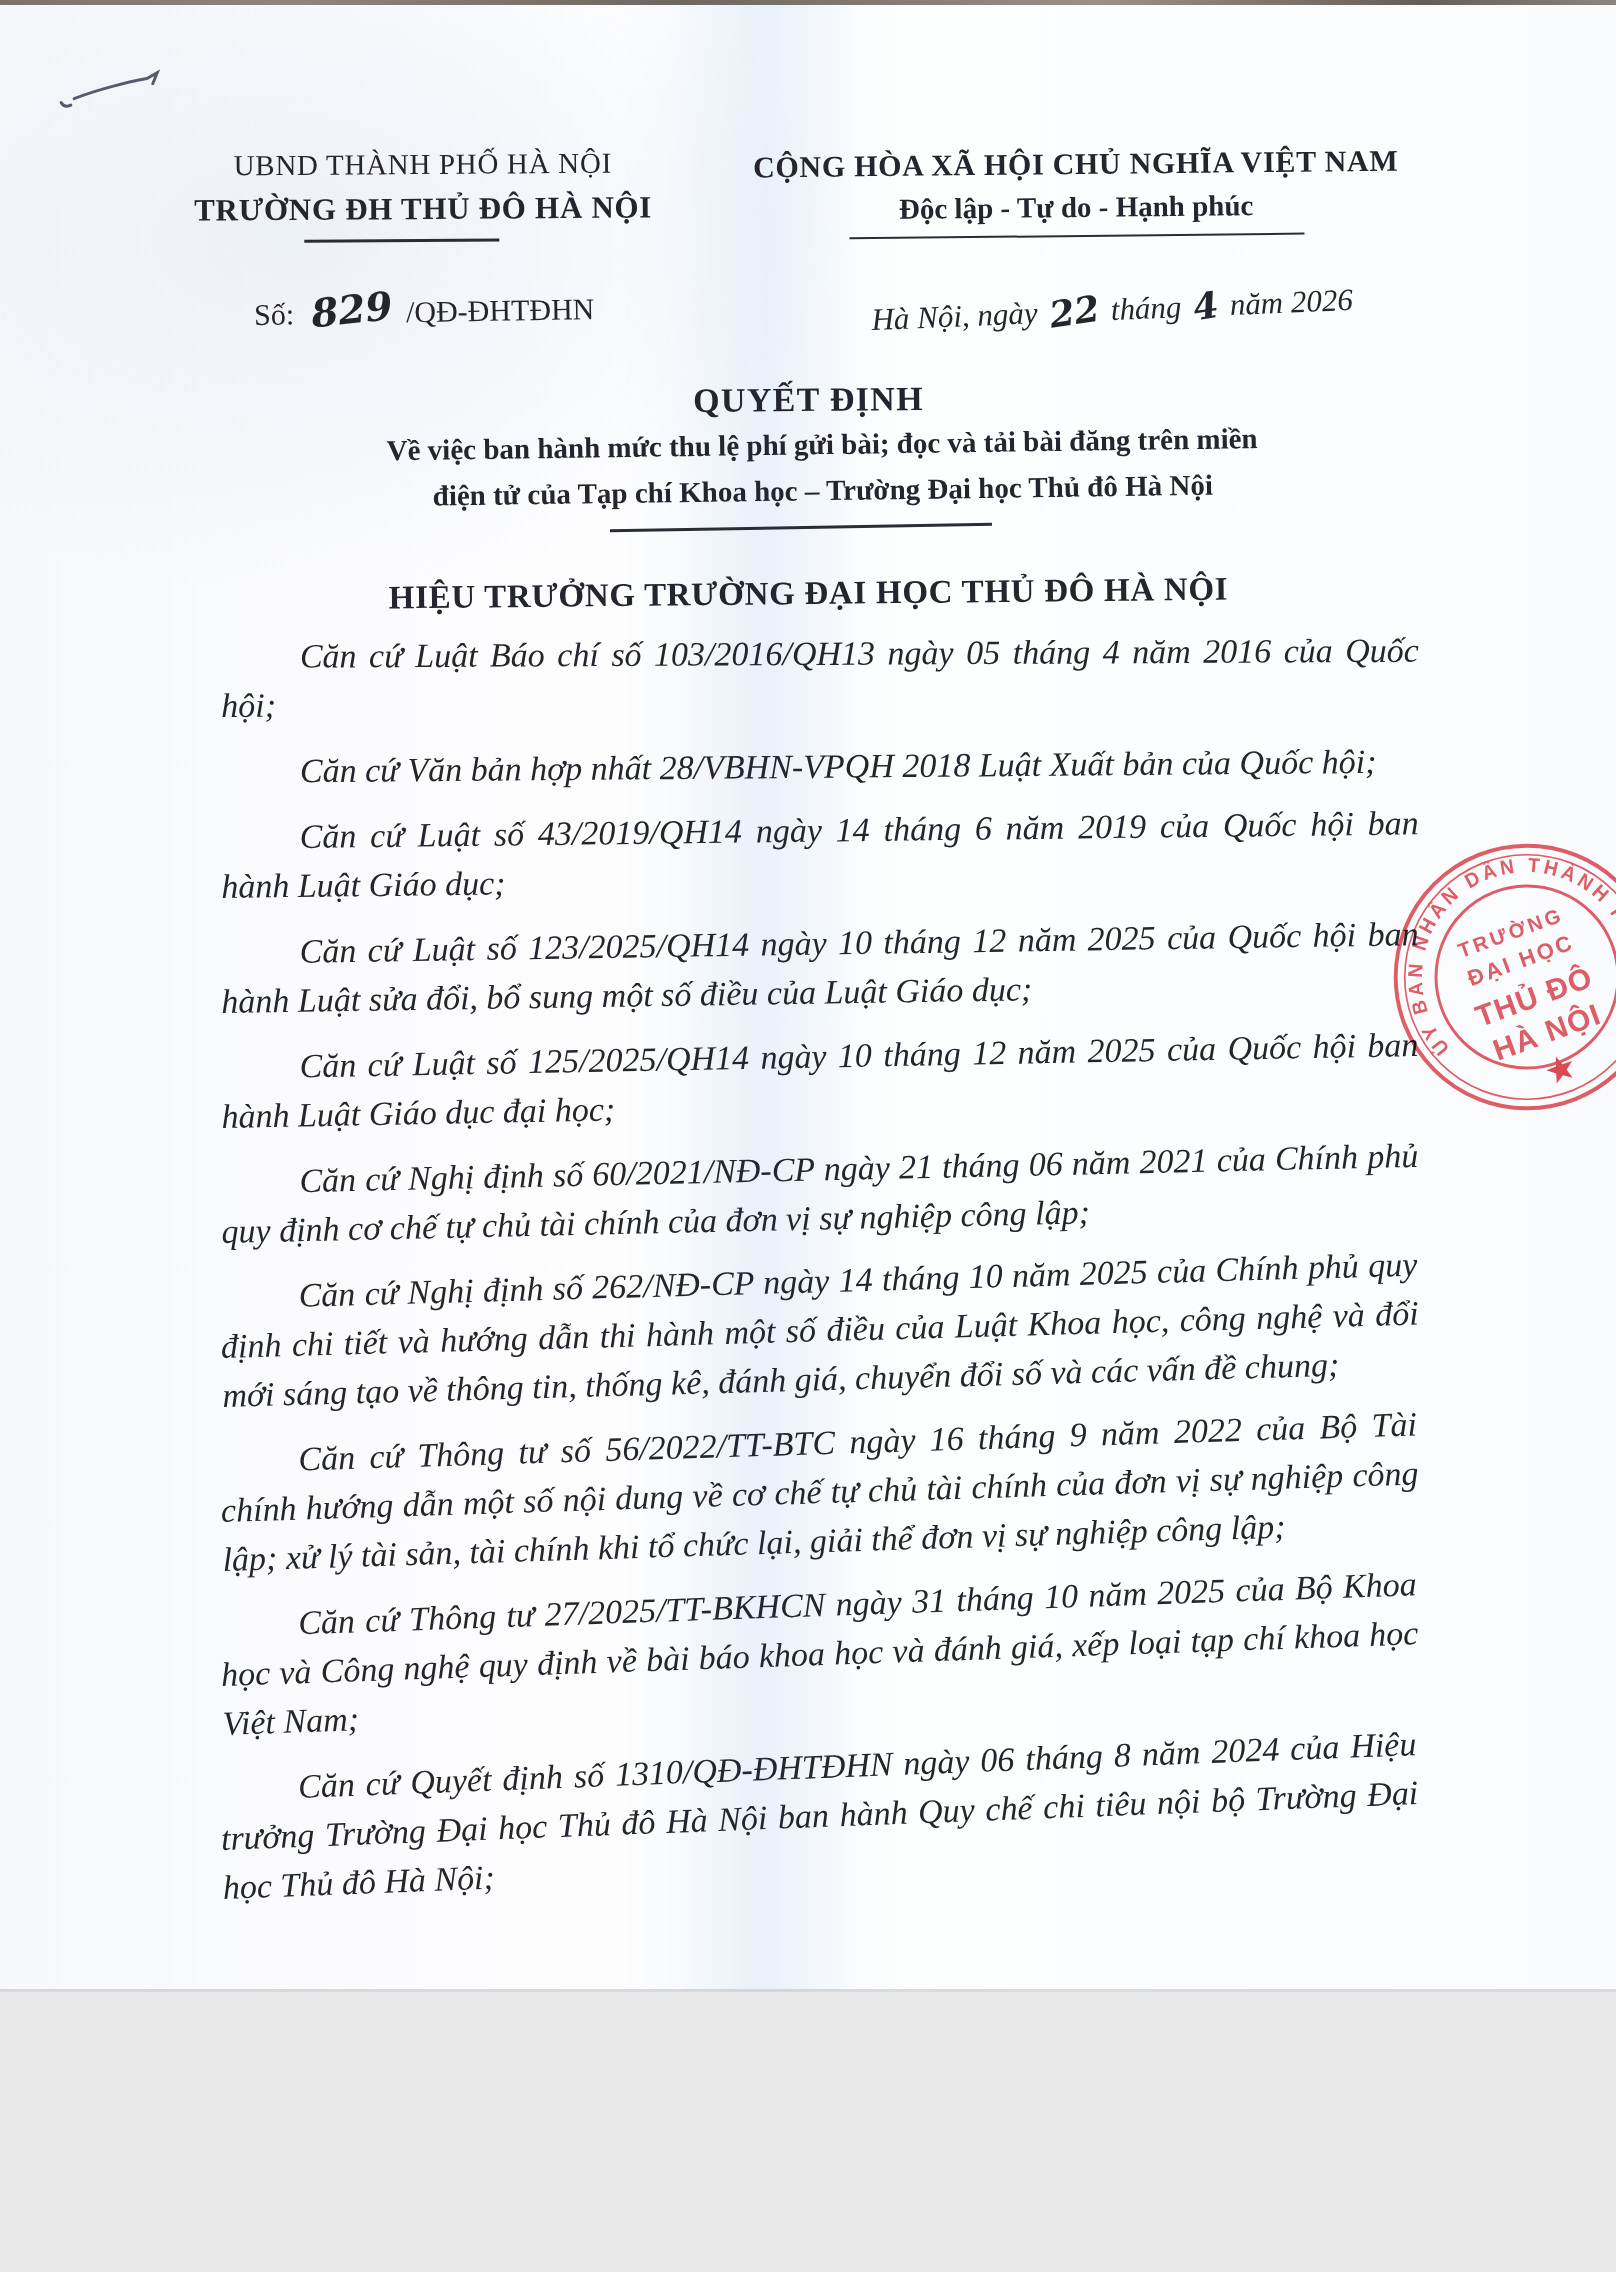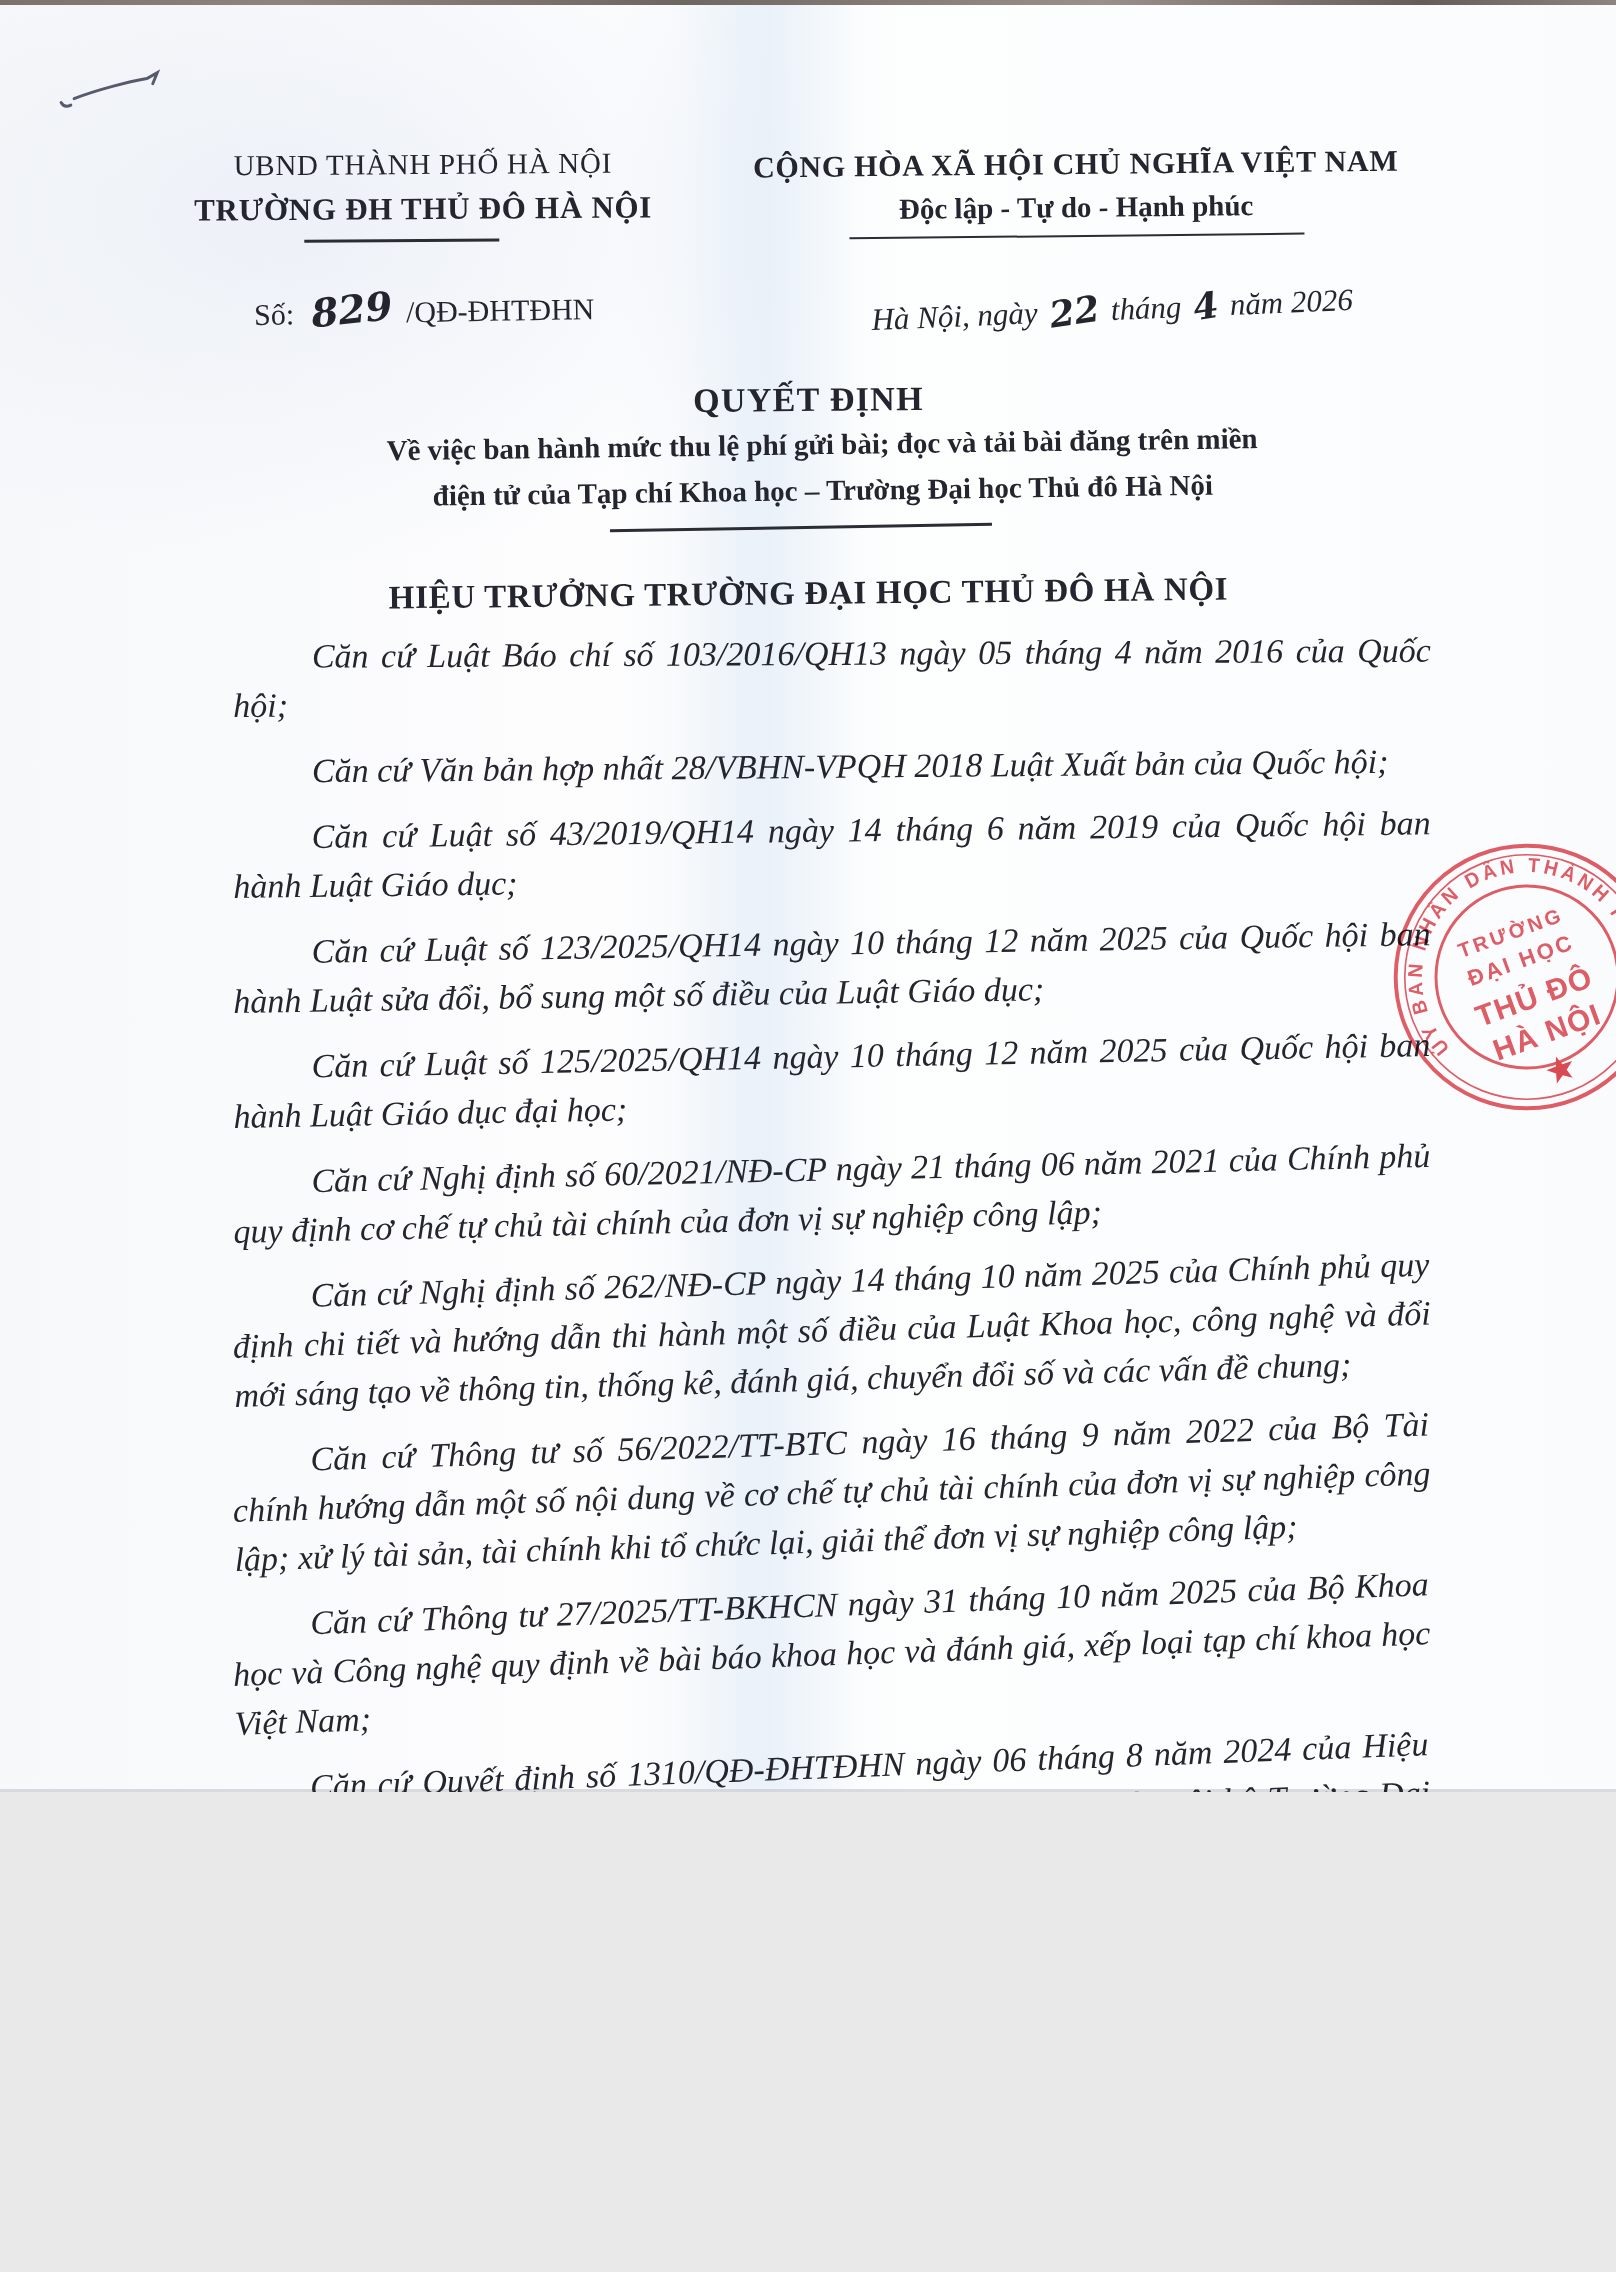--- a/index.html
+++ b/index.html
@@ -1,19 +1,19 @@
 <!DOCTYPE html>
 <html lang="vi" style="--stamp: #e0505a; --ink: #24252e;font-size:10.4px"><head>
 <meta charset="utf-8">
 <style>
   html,body{margin:0;padding:0;background:#e9e9ea;}
   :root{ --ink:#24252e; --stamp:#e0505a; }
   .page{
     position:relative;
-    width:1617px;height:1792px;
+    width:1617px;height:1992px;
     margin:0 auto;
     overflow:hidden;
     background:
       radial-gradient(911px 585px at 18% 12%, rgba(226,233,244,.55), rgba(226,233,244,0) 60%),
       linear-gradient(90deg,#f7f8fa 0%,#fdfdfe 38%,#f3f7fb 46%,#fdfefe 56%,#fafbfd 100%);
     font-family:"Liberation Serif", serif;
     color:var(--ink);
   }
   .band{position:absolute;top:0;left:676px;width:182px;height:100%;
     background:linear-gradient(90deg,rgba(214,228,242,0),rgba(217,230,244,.38),rgba(214,228,242,0));}
@@ -40,21 +40,21 @@
   .date-line .hand{font-size:36px;transform:rotate(-6deg) translateY(2.6px);margin:0 3.9px;}
 
   .title{position:absolute;top:381px;left:0;width:100%;text-align:center;
     font-size:34px;font-weight:bold;letter-spacing:1.3px;transform:rotate(-0.5deg);}
   .subtitle{position:absolute;top:429px;left:260px;width:1125px;text-align:center;
     font-size:29px;font-weight:bold;line-height:46px;transform:rotate(-0.8deg);transform-origin:left center;}
   .subtitle-rule{position:absolute;top:526px;left:610px;width:382px;height:3.3px;background:#2b2c34;transform:rotate(-1deg);}
   .authority{position:absolute;top:575px;left:0;width:100%;text-align:center;
     font-size:33px;font-weight:bold;letter-spacing:0.7px;transform:rotate(-0.6deg);}
 
-  .body{position:absolute;top:632px;left:221px;width:1198px;margin-left:12px;}
+  .body{position:absolute;top:632px;left:221px;width:1198px;}
   .body p{
     margin:0 0 17px 0;
     font-style:italic;
     font-size:34px;
     line-height:49px;
     text-indent:79px;
     text-align:justify;
     transform-origin:left center;
   }
   .body p:nth-of-type(1){transform:rotate(-0.3deg);}

